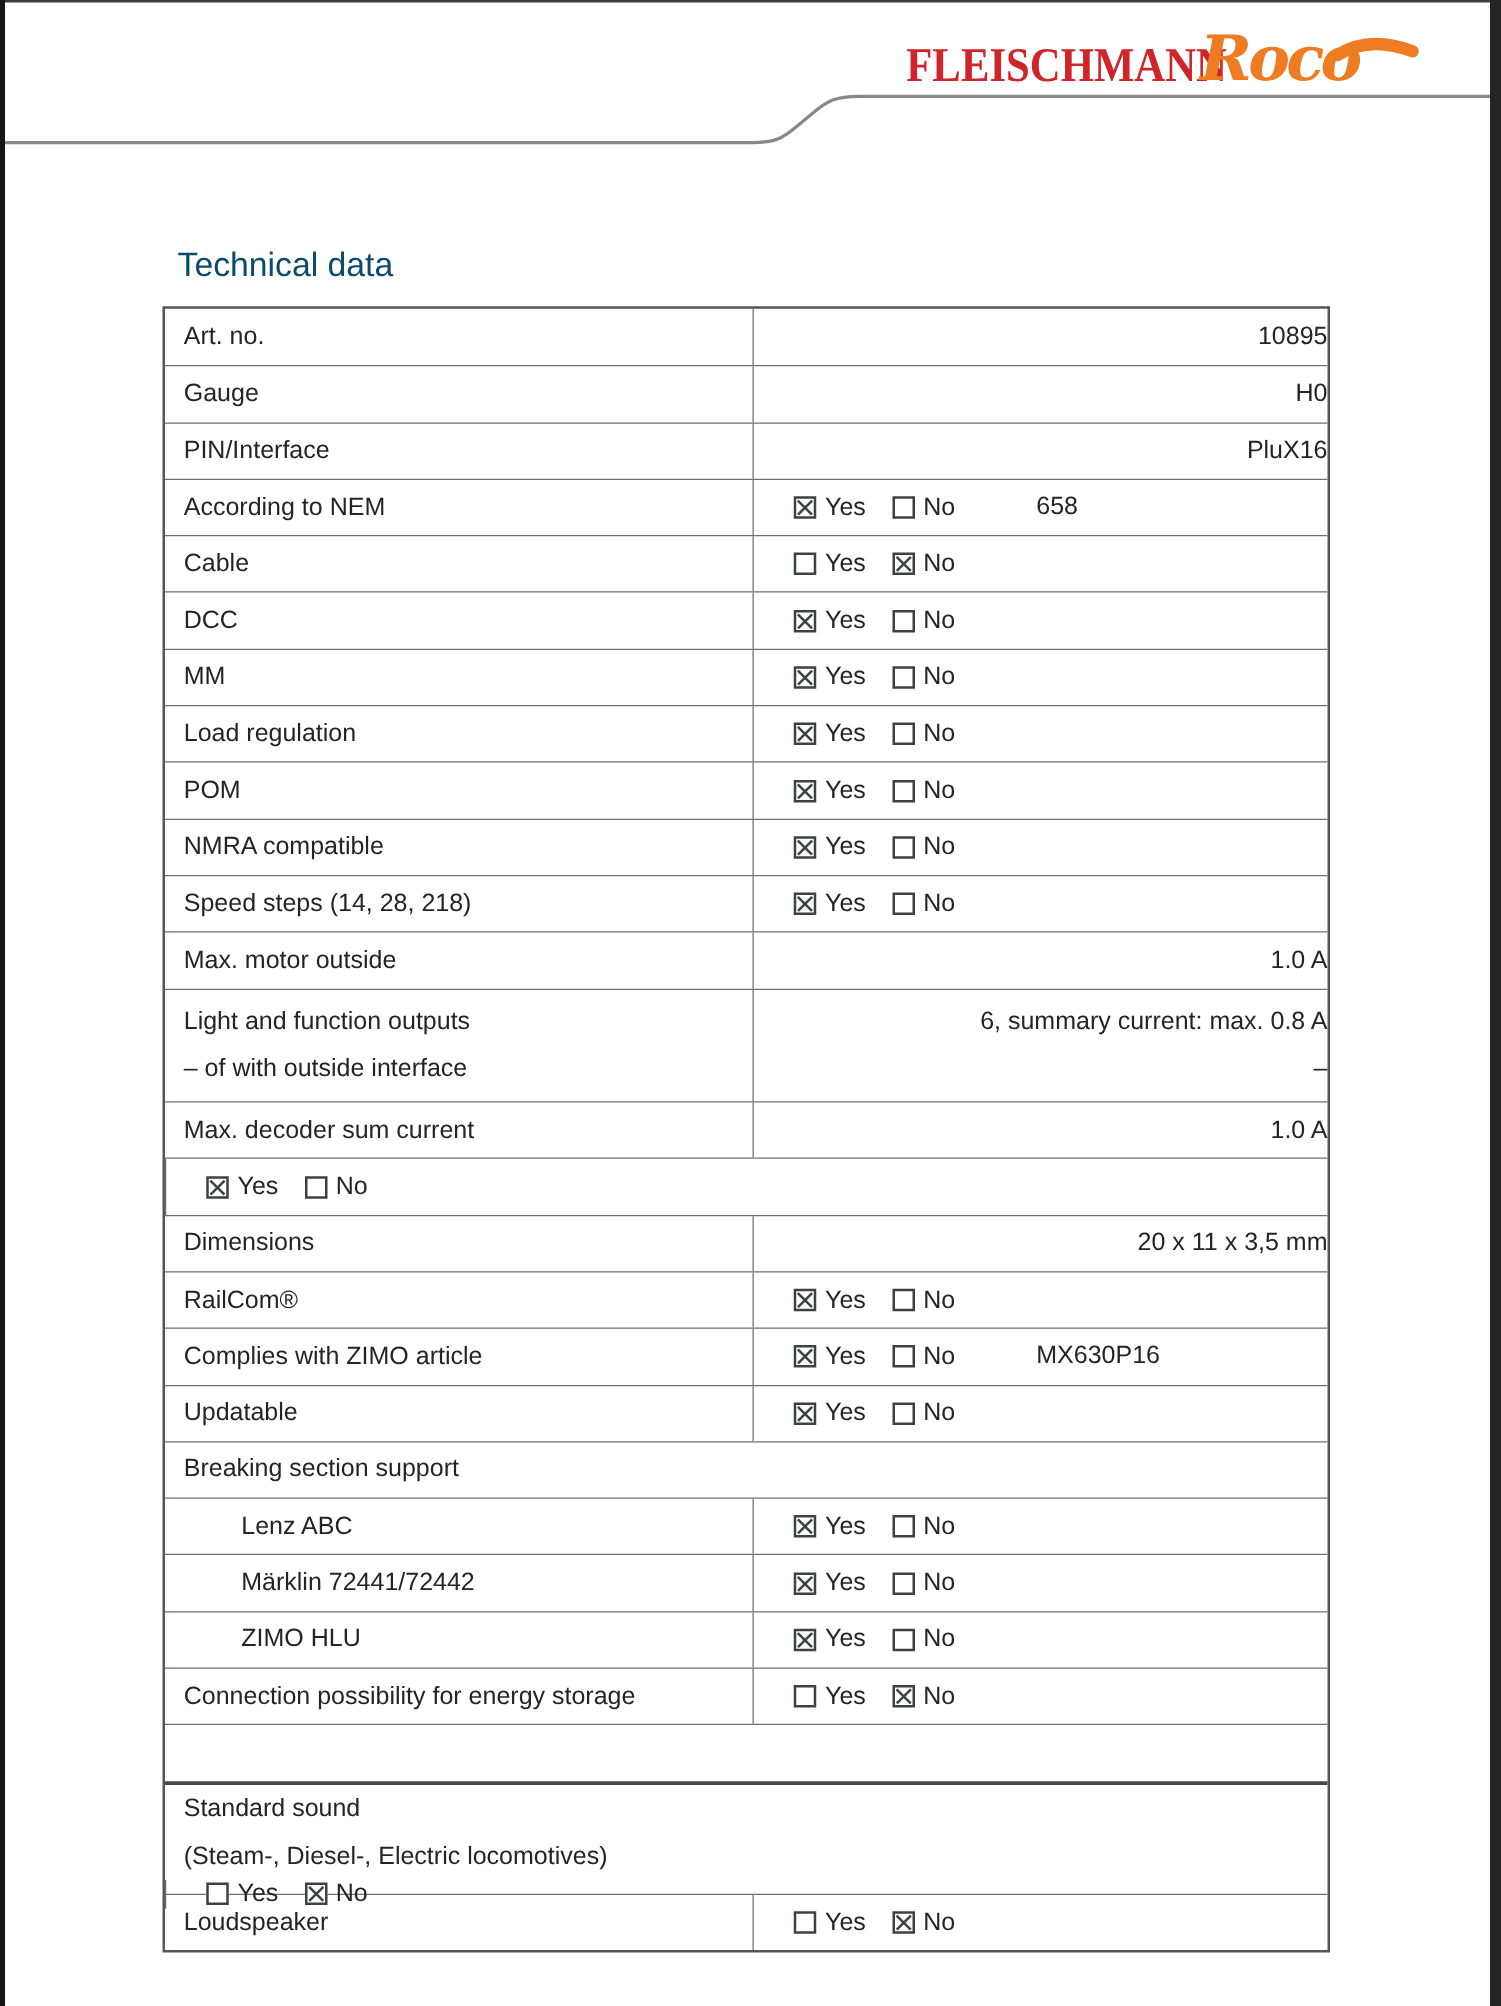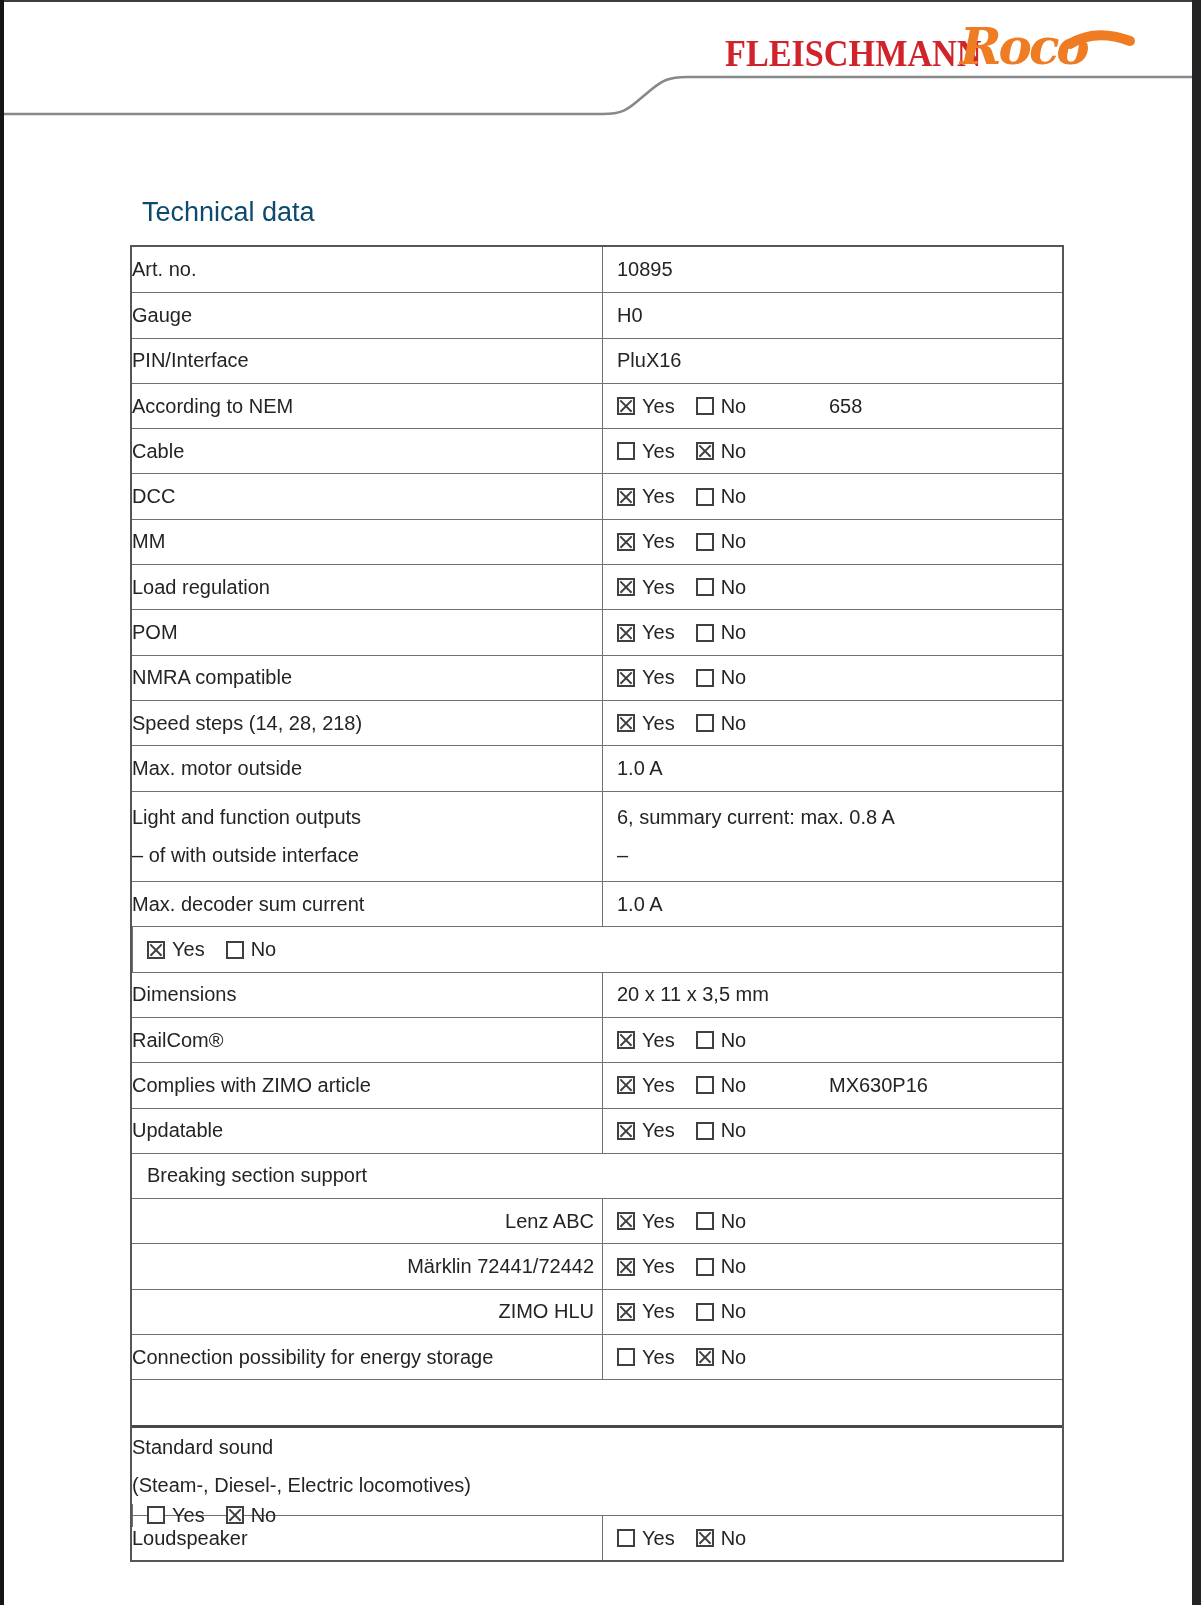--- a/index.html
+++ b/index.html
@@ -24,24 +24,24 @@
   
   .ttable{
     position:absolute;left:130px;top:245px;width:934px;background:#fff;
     border:2px solid #55565a;box-sizing:border-box;font-size:20px;
   }
   .row{display:flex;box-sizing:border-box;height:45.3px;border-top:1.5px solid #6f7073;}
   .row:first-child{border-top:none;}
   .row.double{height:90.5px;}
   .row.thick-top{border-top:3px solid #474849;flex-direction:column;}
   .cell{box-sizing:border-box;}
-  .cell.label{width:470px;padding-right:8px;display:flex;flex-direction:column;justify-content:center;}
-  .cell.label.indent{padding-left:95px;text-align:right;}
-  .cell.value{flex:1 1 auto;border-left:1.5px solid #6f7073;padding-left:14px;position:relative;
-    display:flex;flex-direction:column;justify-content:center;}
+  .cell.label{width:470px;padding-left:15px;padding-right:8px;display:flex;flex-direction:column;justify-content:center;}
+  .cell.label.indent{padding-left:61px;}
+  .cell.value{flex:1 1 auto;border-left:1.5px solid #6f7073;padding-left:32px;position:relative;
+    display:flex;flex-direction:column;justify-content:center;text-align:right;}
   .cell.full{width:100%;padding-left:15px;display:flex;align-items:center;}
   .double .cell.label span,.double .cell.value > span{line-height:38px;}
   .yn{display:flex;align-items:center;}
   .cb{width:18px;height:18px;border:2px solid #3f4042;box-sizing:border-box;position:relative;
     flex:0 0 auto;margin-right:7px;background:#fff;}
   .cb.second{margin-left:21px;}
   .cb.on::before,.cb.on::after{content:"";position:absolute;left:50%;top:50%;width:16px;height:1.8px;background:#3f4042;}
   .cb.on::before{transform:translate(-50%,-50%) rotate(45deg);}
   .cb.on::after{transform:translate(-50%,-50%) rotate(-45deg);}
   .extra{position:absolute;left:226px;top:50%;transform:translateY(-50%);}

